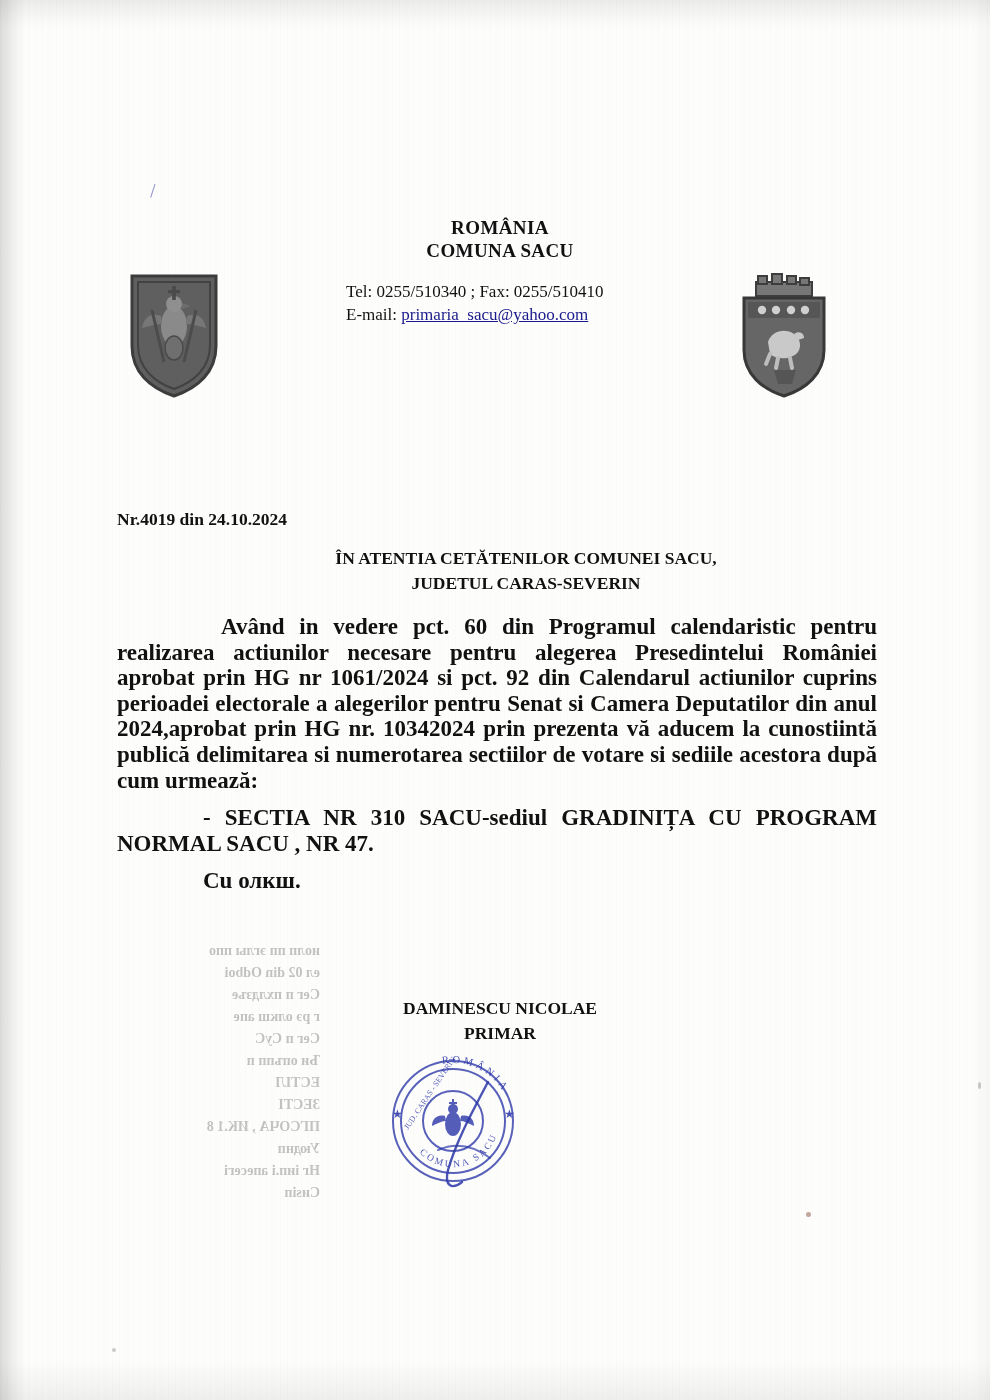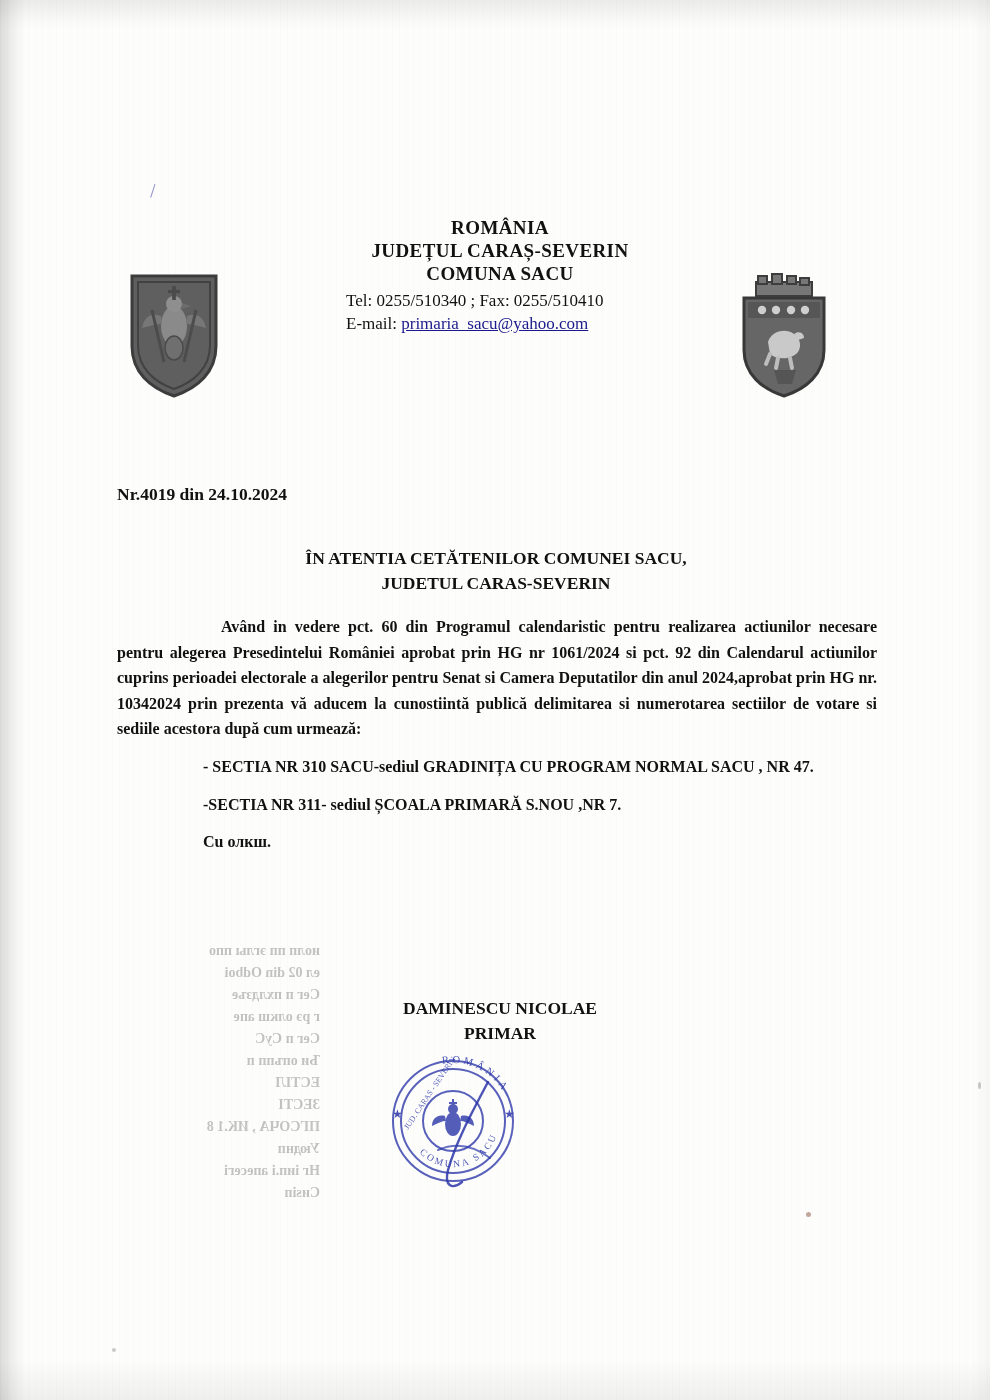--- a/index.html
+++ b/index.html
@@ -68,58 +68,58 @@
     top: 16px;
     text-align: center;
   }
   .header-text .line-bold {
     font-weight: bold;
     font-size: 19px;
     letter-spacing: 0.4px;
     line-height: 23px;
   }
   .contact {
-    margin-top: 4px;
+    margin-top: 18px;
     font-size: 17px;
     line-height: 23px;
     text-align: left;
     padding-left: 46px;
     font-family: Liberation Serif, serif;
   }
   .contact a {
     color: #1a1a8c;
     text-decoration: underline;
   }
 
   
   .docnum {
     position: absolute;
     left: 117px;
-    top: 484px;
+    top: 509px;
     font-weight: bold;
     font-size: 17.5px;
   }
 
   .addressee {
     position: absolute;
-    left: 186px;
+    left: 216px;
     width: 620px;
     top: 546px;
     text-align: center;
     font-weight: bold;
     font-size: 17.5px;
     line-height: 25px;
   }
 
   .content {
     position: absolute;
     left: 117px;
     width: 760px;
     top: 614px;
-    font-size: 16px;
+    font-size: 23px;
     font-weight: bold;
     line-height: 25.6px;
     text-align: justify;
   }
   .content p { margin: 0; }
   .content p.indent { text-indent: 104px; }
   .content p.indent-sm { text-indent: 86px; margin-top: 12px; }
 
   .signature {
     position: absolute;
@@ -223,21 +223,20 @@
         <path d="M30 70 C34 58 48 56 56 62 C62 66 64 74 60 80 C54 88 38 88 32 82 Z" fill="#c9c9c9"></path>
         <path d="M56 62 C62 58 66 62 66 66 L60 68 Z" fill="#c9c9c9"></path>
         <path d="M32 82 L28 92 M40 86 L38 96 M52 86 L54 96" stroke="#bdbdbd" stroke-width="4" stroke-linecap="round"></path>
 
         <path d="M36 98 H58 L54 112 H40 Z" fill="#555"></path>
       </svg>
     </div>
 
     <div class="header-text">
       <div class="line-bold">ROMÂNIA</div>
-      <div class="line-bold">JUDEȚUL CARAȘ-SEVERIN</div>
       <div class="line-bold">COMUNA SACU</div>
 
       <div class="contact">
         <div>Tel: 0255/510340 ; Fax: 0255/510410</div>
         <div>
           <span>E-mail: </span><a href="#">primaria_sacu@yahoo.com</a>
         </div>
       </div>
     </div>
   </div>
@@ -245,21 +244,20 @@
   <div class="docnum">Nr.4019  din 24.10.2024</div>
 
   <div class="addressee">
     <div>ÎN ATENTIA CETĂTENILOR COMUNEI SACU,</div>
     <div>JUDETUL CARAS-SEVERIN</div>
   </div>
 
   <div class="content">
     <p class="indent">Având in vedere pct. 60  din Programul calendaristic pentru realizarea actiunilor necesare pentru alegerea Presedintelui României aprobat prin HG nr 1061/2024 si pct. 92 din Calendarul actiunilor cuprins perioadei electorale a alegerilor pentru Senat si Camera Deputatilor din anul 2024,aprobat prin HG nr. 10342024 prin prezenta  vă aducem la cunostiintă publică delimitarea si numerotarea sectiilor de votare si sediile acestora după cum urmează:</p>
     <p class="indent-sm">- SECTIA NR 310 SACU-sediul GRADINIȚA CU PROGRAM NORMAL SACU , NR 47.</p>
-    <p class="indent-sm">-SECTIA NR 311- sediul ȘCOALA PRIMARĂ S.NOU ,NR 7.</p>
     <p class="indent-sm">Cu олкш.</p>
   </div>
 
   <div class="signature">
     <div>DAMINESCU NICOLAE</div>
     <div>PRIMAR</div>
   </div>
 
   <div class="stamp">
     <svg width="150" height="150" viewBox="0 0 150 150">

